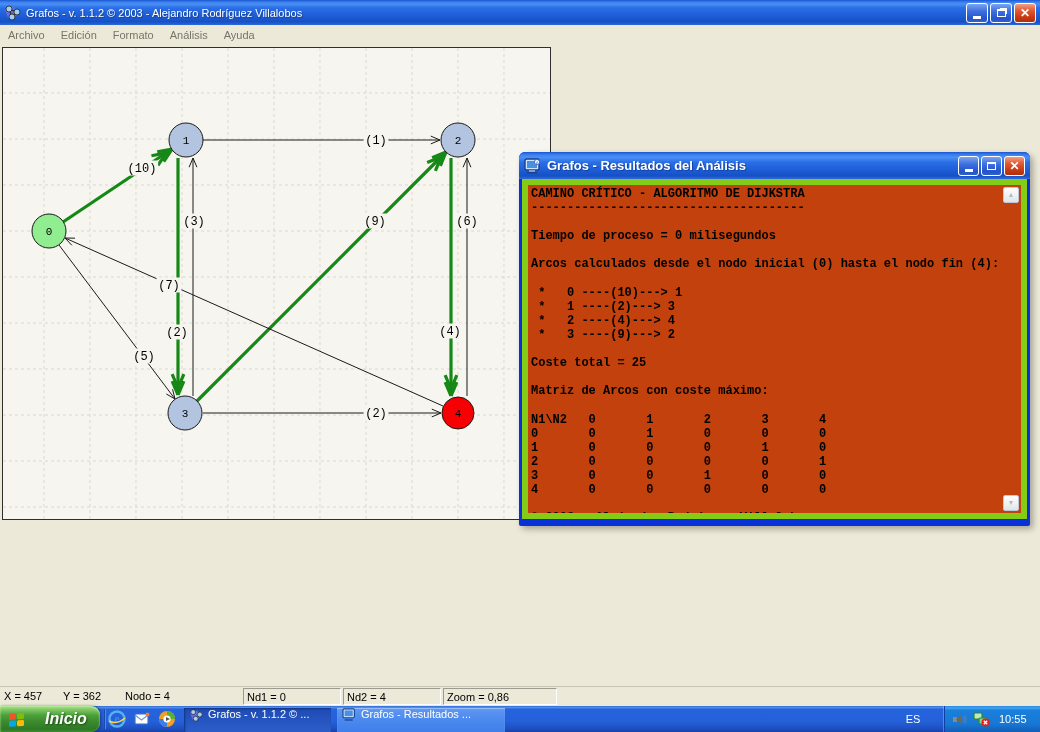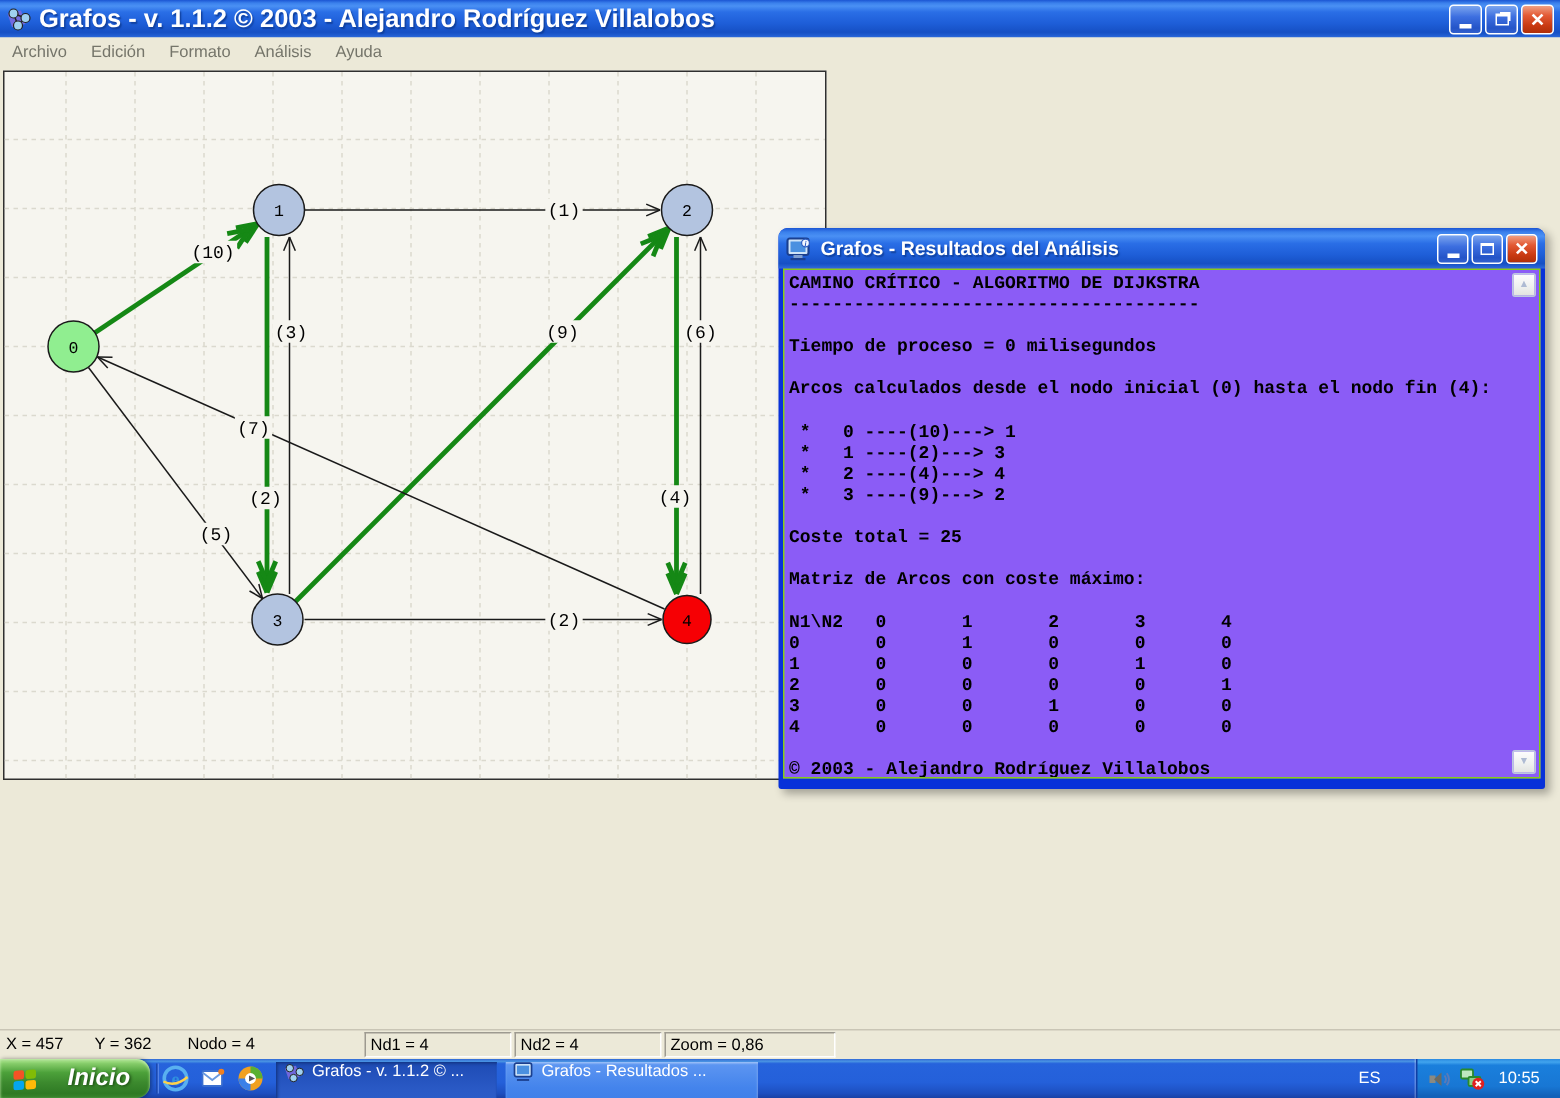--- a/index.html
+++ b/index.html
@@ -7,21 +7,21 @@
   .screen { position:relative; width:1040px; height:732px; overflow:hidden; background:#ECE9D8; }
 
   
   .titlebar {
     position:absolute; top:0; left:0; width:1040px; height:25px;
     background:linear-gradient(180deg,#1b55d3 0%,#3a80ec 8%,#4a90f4 16%,#2a6ee6 32%,#1e5ed8 62%,#1650c4 86%,#205cd0 94%,#2e6bdc 100%);
     display:flex; align-items:center; padding:0 4px;
   }
   .titlebar .app-icon { width:18px; height:17px; margin-right:4px; flex:0 0 auto; }
   .titlebar .title-text {
-    color:#fff; font-weight:bold; font-size:17px; text-shadow:1px 1px 1px #10409e;
+    color:#fff; font-weight:normal; font-size:11px; text-shadow:1px 1px 1px #10409e;
     white-space:nowrap; overflow:hidden; flex:1 1 auto;
   }
   .winbtns { display:flex; gap:2px; }
   .winbtn {
     width:22px; height:20px; border:1px solid #fff; border-radius:3px;
     color:#fff; font-size:11px; line-height:18px; text-align:center;
     background:linear-gradient(180deg,#7ba5ee 0%,#3d6fe0 40%,#2454c8 82%,#3260cc 100%);
     font-family:"Liberation Sans",sans-serif;
   }
   .winbtn.close { background:linear-gradient(180deg,#f0a083 0%,#e35a35 35%,#c93a12 72%,#b02f08 100%); font-weight:bold; font-size:12px;}
@@ -56,21 +56,21 @@
   .dlgbtns { display:flex; gap:2px; }
   .dlgbtn {
     width:21px; height:20px; border:1px solid #fff; border-radius:3px; color:#fff;
     background:linear-gradient(180deg,#7ba5ee 0%,#3d6fe0 40%,#2454c8 82%,#3260cc 100%);
     font-size:11px; text-align:center; line-height:18px;
   }
   .dlgbtn.close { background:linear-gradient(180deg,#f0a083 0%,#e35a35 35%,#c93a12 72%,#b02f08 100%); font-weight:bold; font-size:12px;}
   .dlgbtn .min-glyph{ display:block; width:8px; height:3px; background:#fff; margin:12px auto 0;}
   .dlgbtn .max-glyph{ display:block; width:9px; height:8px; border:1px solid #fff; border-top:2px solid #fff; margin:5px auto 0;}
   .dialog-body {
-    position:relative; background:#8b5cf6; border:1px solid #84cc16; height:340px; overflow:hidden;
+    position:relative; background:#c2410c; border:6px solid #84cc16; height:340px; overflow:hidden;
   }
   .dialog-body pre {
     font-family:"Liberation Mono","DejaVu Sans Mono",monospace;
     font-weight:bold; font-size:12px; line-height:14.1px; color:#000; padding:2px 3px;
   }
   .scroll-btn {
     position:absolute; right:2px; width:16px; height:16px; text-align:center;
     border:1px solid #bcc8e0; border-radius:2px; color:#aebbd3; font-size:7px; line-height:14px;
     background:linear-gradient(180deg,#fdfdfd 0%,#eef0ee 60%,#e2e4e0 100%);
   }
@@ -298,21 +298,21 @@
         <div class="scroll-btn up"><span>▲</span></div>
         <div class="scroll-btn down"><span>▼</span></div>
       </div>
     </div>
   </div>
 
   <div class="statusbar">
     <span class="status-label" style="left:4px;">X = 457</span>
     <span class="status-label" style="left:63px;">Y = 362</span>
     <span class="status-label" style="left:125px;">Nodo = 4</span>
-    <span class="status-panel" style="left:243px; width:98px;">Nd1 = 4</span>
+    <span class="status-panel" style="left:243px; width:98px;">Nd1 = 0</span>
     <span class="status-panel" style="left:343px; width:98px;">Nd2 = 4</span>
     <span class="status-panel" style="left:443px; width:114px;">Zoom = 0,86</span>
   </div>
 
   <div class="taskbar">
     <div class="start-btn">
       <svg width="17" height="16" viewBox="0 0 17 16">
         <g transform="skewY(-4)">
           <rect x="1" y="3" width="7" height="6" rx="1.5" fill="#f35325"></rect>
           <rect x="9" y="3" width="7" height="6" rx="1.5" fill="#81bc06"></rect>

